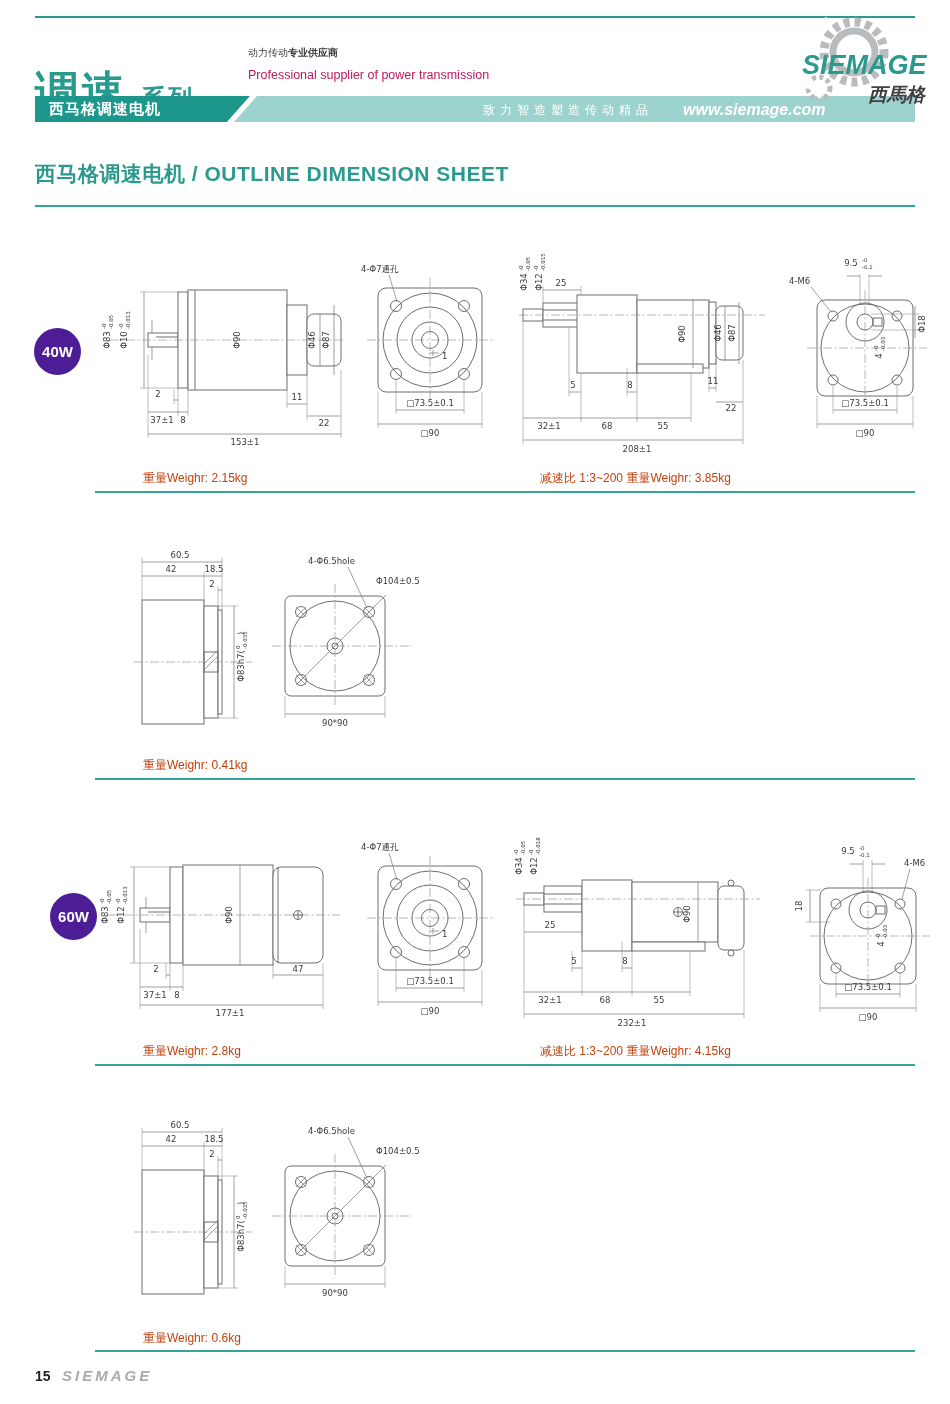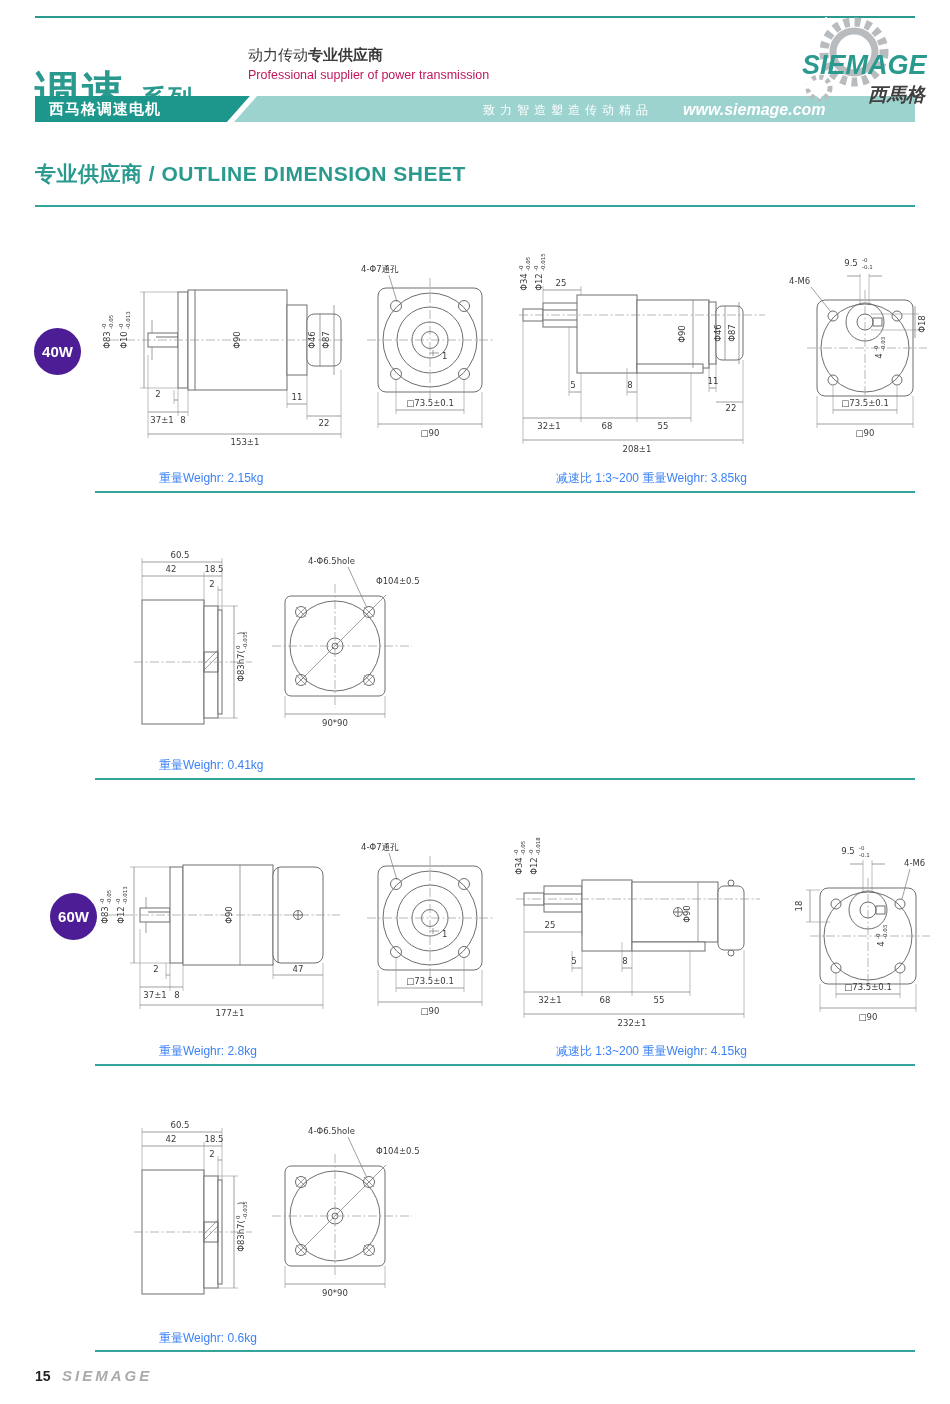--- a/index.html
+++ b/index.html
@@ -2,39 +2,39 @@
 <html><head>
 <meta charset="utf-8">
 <style>
   html,body{margin:0;padding:0;background:#e8e8e8;}
   .page{position:relative;width:950px;height:1404px;background:#ffffff;overflow:hidden;
         font-family:"Liberation Sans","DejaVu Sans",sans-serif;}
   
   .toprule{position:absolute;left:35px;top:16px;width:880px;height:2px;background:#2a9a8f;}
   .series{position:absolute;left:35px;top:34px;color:#2a9a8f;font-weight:bold;font-size:44px;letter-spacing:2px;margin-top:29px;}
   .series small{font-size:25px;font-weight:bold;letter-spacing:1px;}
-  .tagline{position:absolute;left:248px;top:46px;color:#3a3a3a;font-size:15px;}
+  .tagline{position:absolute;left:248px;top:46px;color:#3a3a3a;font-size:10px;}
   .tagline b{font-weight:bold;}
   .tagline-en{position:absolute;left:248px;top:68px;color:#be185d;font-size:12.5px;}
   .bar{position:absolute;left:35px;top:96px;width:880px;height:26px;background:#9dd3cf;}
   .bar-dark{position:absolute;left:0;top:0;width:225px;height:26px;background:#1d968c;
             clip-path:polygon(0 0,215px 0,192px 26px,0 26px);}
   .bar-gap{position:absolute;left:0;top:0;width:232px;height:26px;background:#ffffff;
            clip-path:polygon(215px 0,222px 0,199px 26px,192px 26px);}
   .bar-title{position:absolute;left:14px;top:4px;color:#fff;font-weight:bold;font-size:15px;letter-spacing:1px;}
   .bar-slogan{position:absolute;left:448px;top:6px;color:#fff;font-size:12px;letter-spacing:5px;}
   .bar-site{position:absolute;left:648px;top:5px;color:#fff;font-size:16px;font-weight:bold;font-style:italic;}
   .logo{position:absolute;left:788px;top:8px;width:155px;height:106px;}
   .logo-text{position:absolute;left:14px;top:42px;color:#2a9a8f;font-size:27px;font-weight:bold;font-style:italic;letter-spacing:0px;}
   .logo-cn{position:absolute;left:80px;top:74px;color:#404040;font-size:19px;font-weight:bold;font-style:italic;}
   
   .ptitle{position:absolute;left:35px;top:160px;color:#2a9a8f;font-weight:bold;font-size:21px;letter-spacing:0.5px;}
   .trule{position:absolute;left:35px;top:205px;width:880px;height:2px;background:#35a59b;}
   
-  .cap{position:absolute;font-size:12px;color:#3b82f6;margin-left:16px;}
+  .cap{position:absolute;font-size:12px;color:#c2410c;}
   .sep{position:absolute;left:95px;width:820px;height:1.5px;background:#35a59b;}
   
   .badge{position:absolute;width:47px;height:47px;border-radius:50%;background:#4c1d95;color:#fff;
          font-weight:bold;font-size:15px;display:flex;align-items:center;justify-content:center;}
   
   .pageno{position:absolute;left:35px;top:1368px;font-size:14px;font-weight:bold;color:#222;}
   .brand{position:absolute;left:62px;top:1367px;font-size:15px;font-weight:bold;font-style:italic;
          color:#a9abae;letter-spacing:3px;}
   
   .fig{position:absolute;}
@@ -72,21 +72,21 @@
         <circle cx="66" cy="44" r="30" stroke-width="9" stroke-dasharray="6 4.9"></circle>
         <circle cx="66" cy="44" r="21" stroke-width="7"></circle>
         <circle cx="31" cy="80" r="11" stroke-width="5" stroke-dasharray="4 3.4"></circle>
       </g>
       <path d="M34,88 A44,44 0 0 1 40,12" stroke="#ffffff" stroke-width="7" fill="none"></path>
     </svg>
     <div class="logo-text">SIEMAGE</div>
     <div class="logo-cn">西馬格</div>
   </div>
 
-  <div class="ptitle">专业供应商 / OUTLINE DIMENSION SHEET</div>
+  <div class="ptitle">西马格调速电机 / OUTLINE DIMENSION SHEET</div>
   <div class="trule"></div>
 
   <div class="badge" style="left:34px;top:328px;">40W</div>
 
   <svg class="fig" style="left:100px;top:260px;" width="245" height="190">
     <rect class="sh" x="48" y="73" width="30" height="14"></rect>
     <rect class="sh" x="78" y="32" width="10" height="96"></rect>
     <rect class="sh" x="88" y="30" width="99" height="100"></rect>
     <line class="ln" x1="95" y1="30" x2="95" y2="130"></line>
     <rect class="sh" x="187" y="45" width="20" height="70"></rect>

